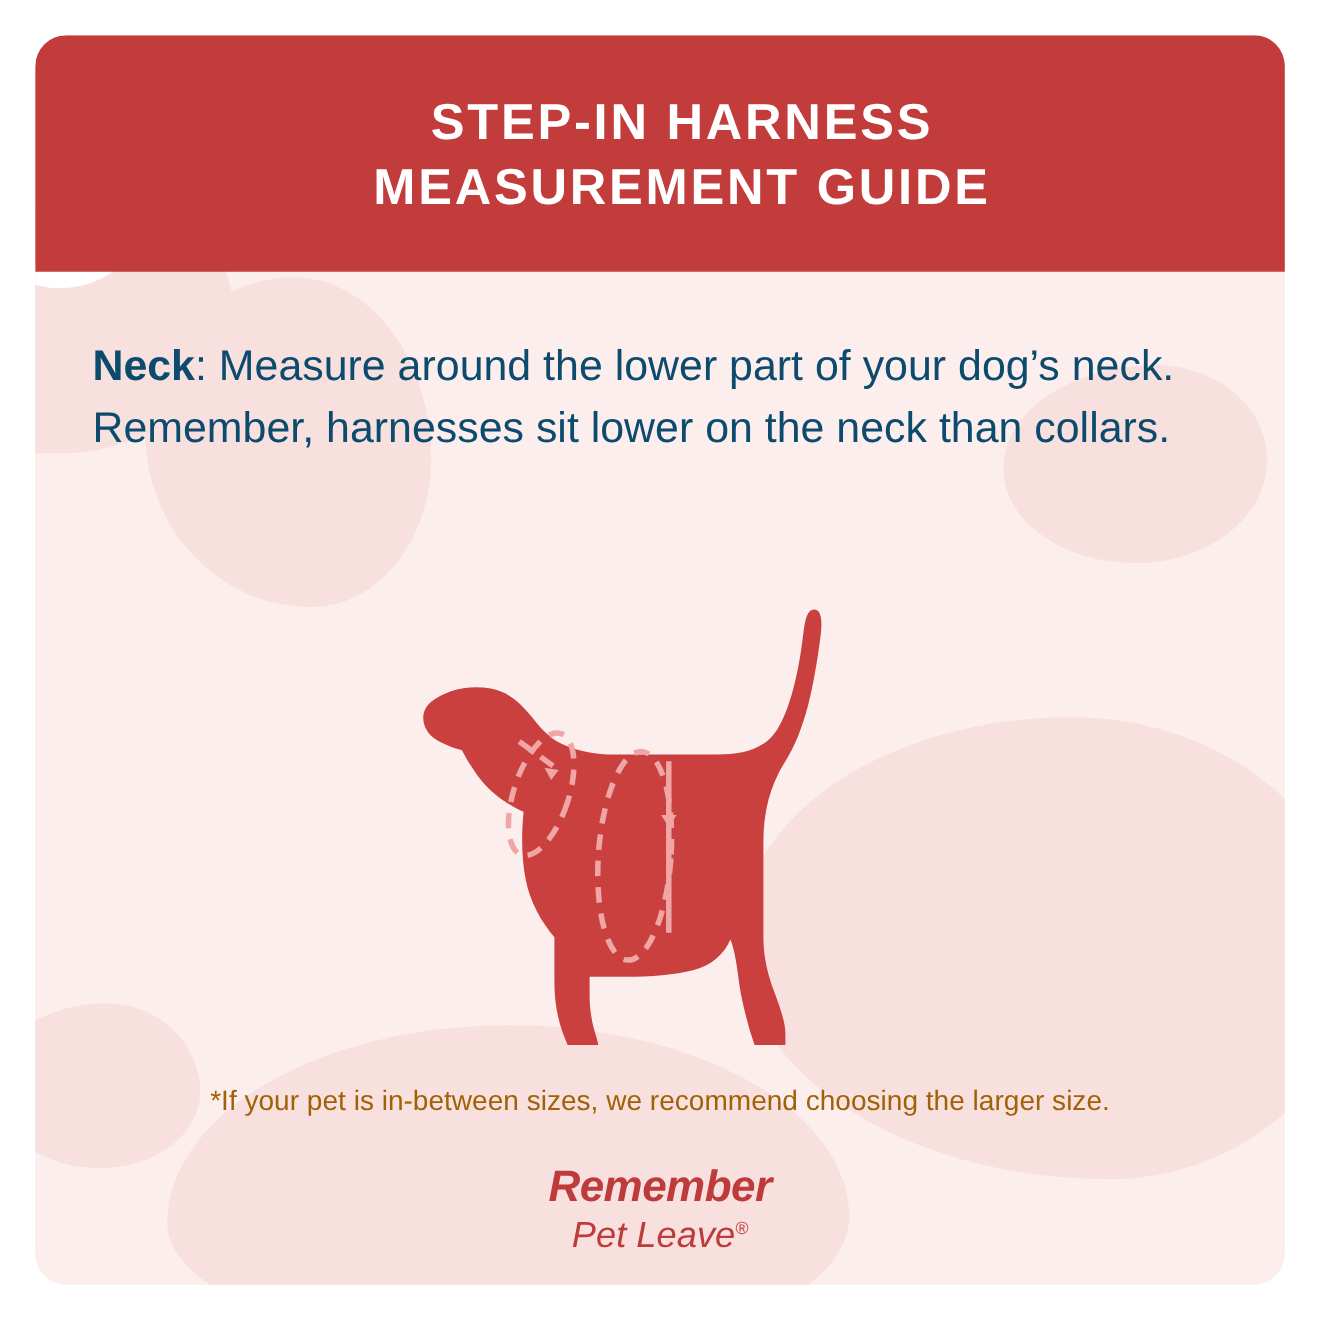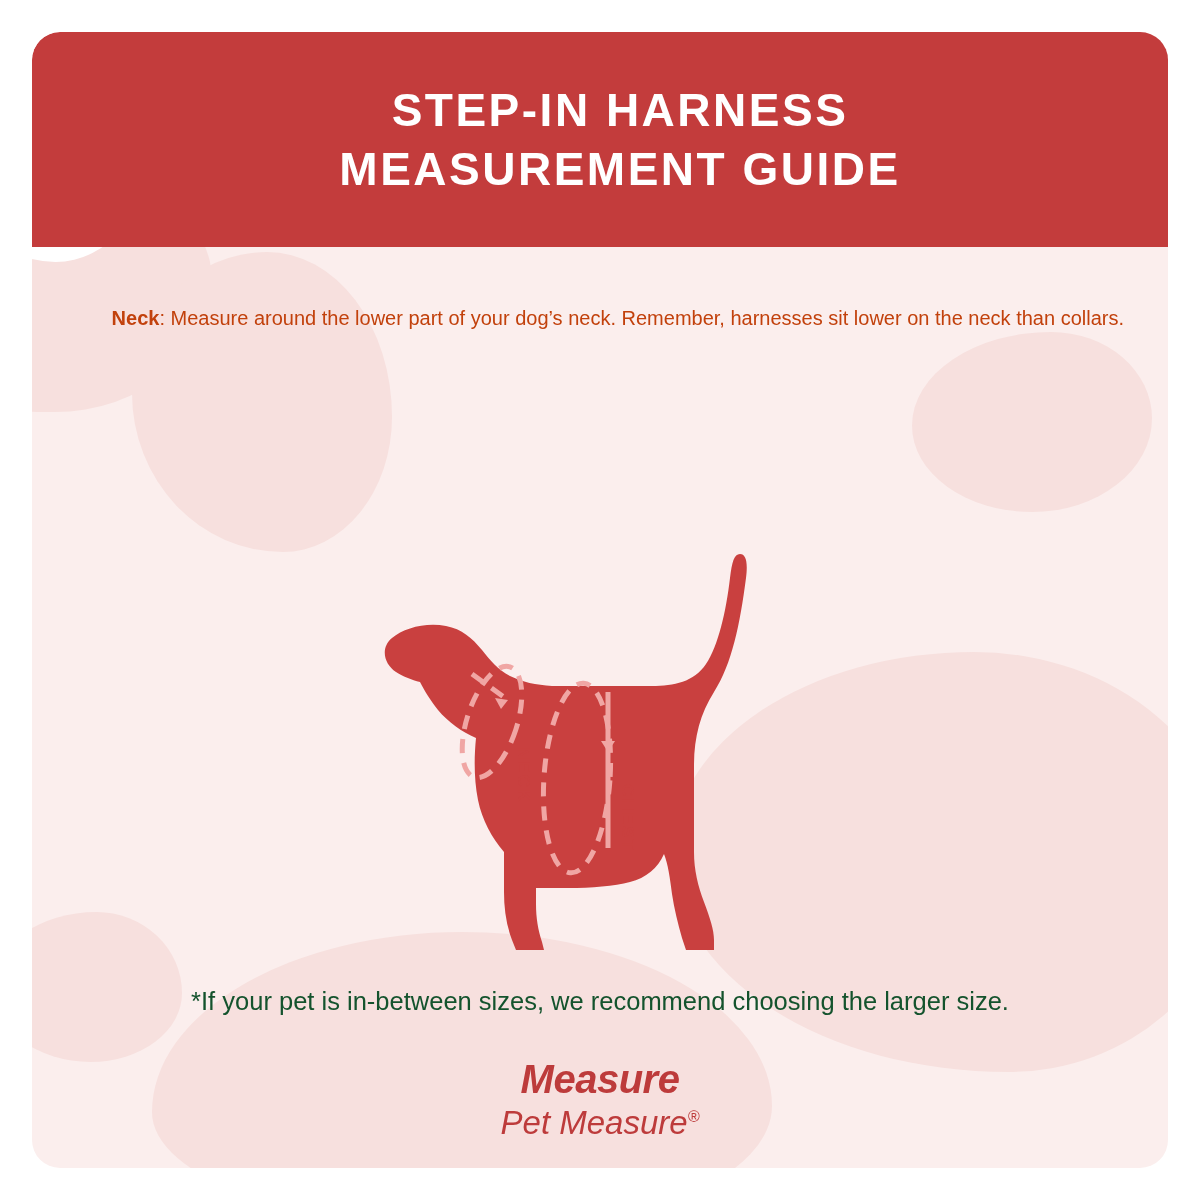--- a/index.html
+++ b/index.html
@@ -123,25 +123,24 @@
   }
 
   
   .instructions {
     position: absolute;
     left: 52px;
     top: 272px;
     width: 1040px;
   }
   .para {
-    color: #c2410c;
-    font-size: 20px;
+    color: #0c4a6e;
+    font-size: 39px;
     line-height: 1.47;
     margin: 0 0 34px 0;
-    text-align: right;
   }
   .para .lead {
     font-weight: bold;
   }
 
   
   .dog-area {
     position: absolute;
     left: 290px;
     top: 520px;
@@ -149,21 +148,21 @@
     height: 430px;
   }
 
   
   .footnote {
     position: absolute;
     left: 0;
     top: 955px;
     width: 1136px;
     text-align: center;
-    color: #14532d;
+    color: #a16207;
     font-size: 25.5px;
   }
 
   
   .brand {
     position: absolute;
     left: 0;
     top: 1025px;
     width: 1136px;
     text-align: center;
@@ -278,18 +277,18 @@
           <path d="M 286 140 L 286 296" stroke="#f0a6a4" stroke-width="5" fill="none"></path>
           <path d="M 286 200 l -7 -11 l 14 0 z" fill="#f0a6a4"></path>
         </g>
         <text x="300" y="232" fill="#c9403f" font-family="Liberation Sans, sans-serif" font-size="17" font-weight="bold" letter-spacing="2" transform="rotate(90 300 232)">CHEST</text>
       </svg>
     </div>
 
     <div class="footnote">*If your pet is in-between sizes, we recommend choosing the larger size.</div>
 
     <div class="brand">
-      <div class="brand-main">Measure</div>
-      <div class="brand-sub"><span>Pet Measure</span><span class="reg">®</span></div>
+      <div class="brand-main">Remember</div>
+      <div class="brand-sub"><span>Pet Leave</span><span class="reg">®</span></div>
     </div>
 
   </div>
 </div>
 
 </body></html>

